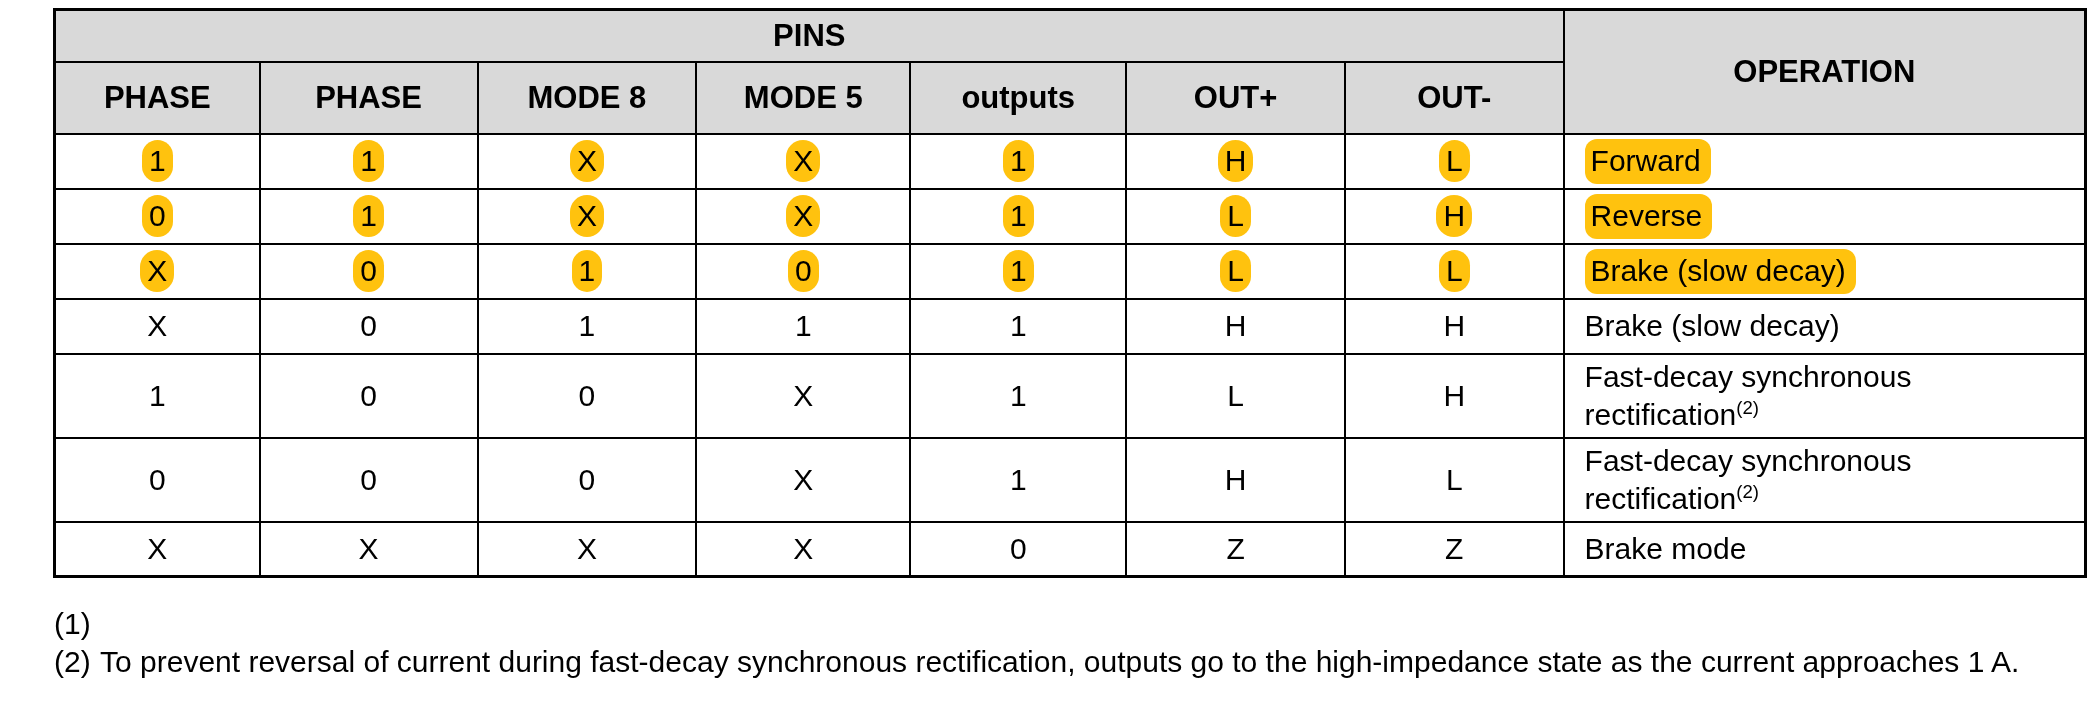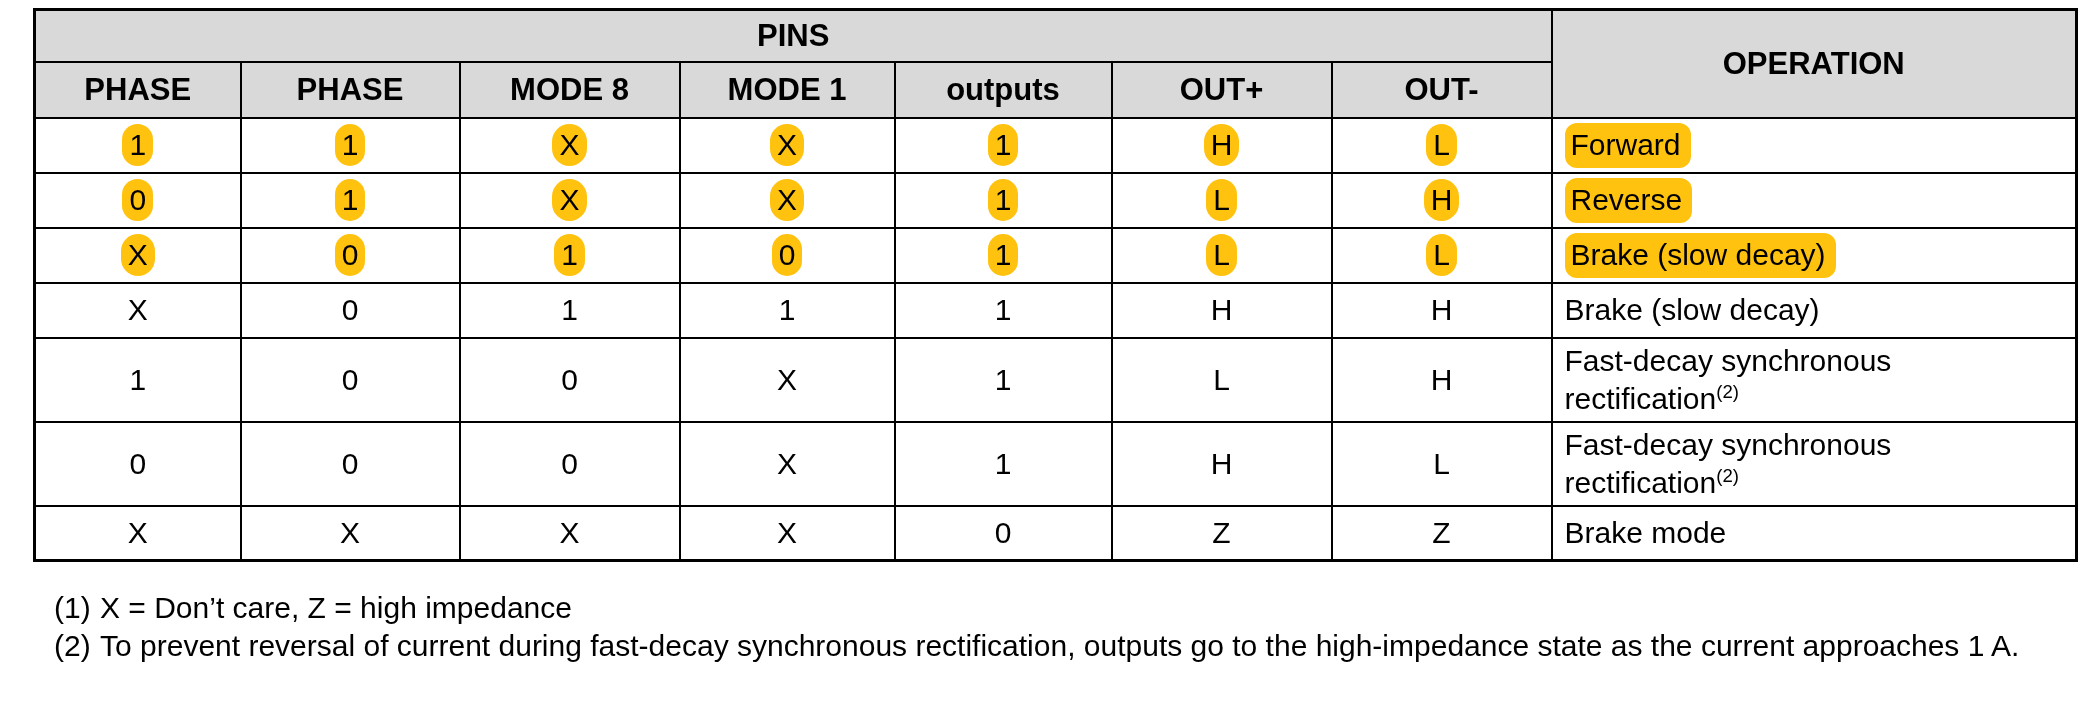--- a/index.html
+++ b/index.html
@@ -18,47 +18,48 @@
     font-family: "Liberation Sans", sans-serif;
     color: #000;
   }
   .page {
     padding: 8px 0 0 33px;
   }
   table.truth-table {
     border-collapse: collapse;
     table-layout: fixed;
     border: 3px solid var(--border);
+    margin-left: 20px;
   }
   table.truth-table th,
   table.truth-table td {
     border: 2px solid var(--border);
     overflow: hidden;
   }
   thead th {
     background: var(--header-bg);
     font-weight: bold;
     font-size: 31px;
     text-align: center;
     vertical-align: middle;
   }
   tr.group-row th { height: 52px; }
-  tr.col-row th { height: 56px; text-align: center; }
+  tr.col-row th { height: 72px; text-align: center; }
   tbody tr { height: 55px; }
   tbody tr.tall { height: 84px; }
   td.pin {
     text-align: center;
     vertical-align: middle;
     font-size: 30px;
   }
   td.op-cell {
     text-align: left;
     vertical-align: middle;
     font-size: 30px;
-    padding-left: 12px;
+    padding-left: 20px;
     line-height: 38px;
   }
   .pill {
     display: inline-block;
     min-width: 18px;
     padding: 6px 7px;
     line-height: 30px;
     border-radius: 18px;
   }
   .pill.hl { background: var(--hl); }
@@ -111,21 +112,21 @@
     </colgroup>
     <thead>
       <tr class="group-row">
         <th colspan="7">PINS</th>
         <th rowspan="2">OPERATION</th>
       </tr>
       <tr class="col-row">
         <th>PHASE</th>
         <th>PHASE</th>
         <th>MODE 8</th>
-        <th>MODE 1</th>
+        <th>MODE 5</th>
         <th>outputs</th>
         <th>OUT+</th>
         <th>OUT-</th>
       </tr>
     </thead>
     <tbody id="rows">
         <tr class="data-row">
     <td class="pin"><span class="pill hl">1</span></td>
     <td class="pin"><span class="pill hl">1</span></td>
     <td class="pin"><span class="pill hl">X</span></td>
@@ -194,21 +195,20 @@
     <td class="pin"><span class="pill">Z</span></td>
     <td class="pin"><span class="pill">Z</span></td>
     <td class="op-cell"><span class="op-content">Brake mode</span></td>
   </tr>
       </tbody>
   </table>
 
   <div class="footnotes">
     <div class="footnote">
       <span class="fn-num">(1)</span>
-      <span class="fn-text">X = Don’t care, Z = high impedance</span>
     </div>
     <div class="footnote">
       <span class="fn-num">(2)</span>
       <span class="fn-text">To prevent reversal of current during fast-decay synchronous rectification, outputs go to the high-impedance state as the current approaches 1 A.</span>
     </div>
   </div>
 
 </div>
 
 </body></html>

